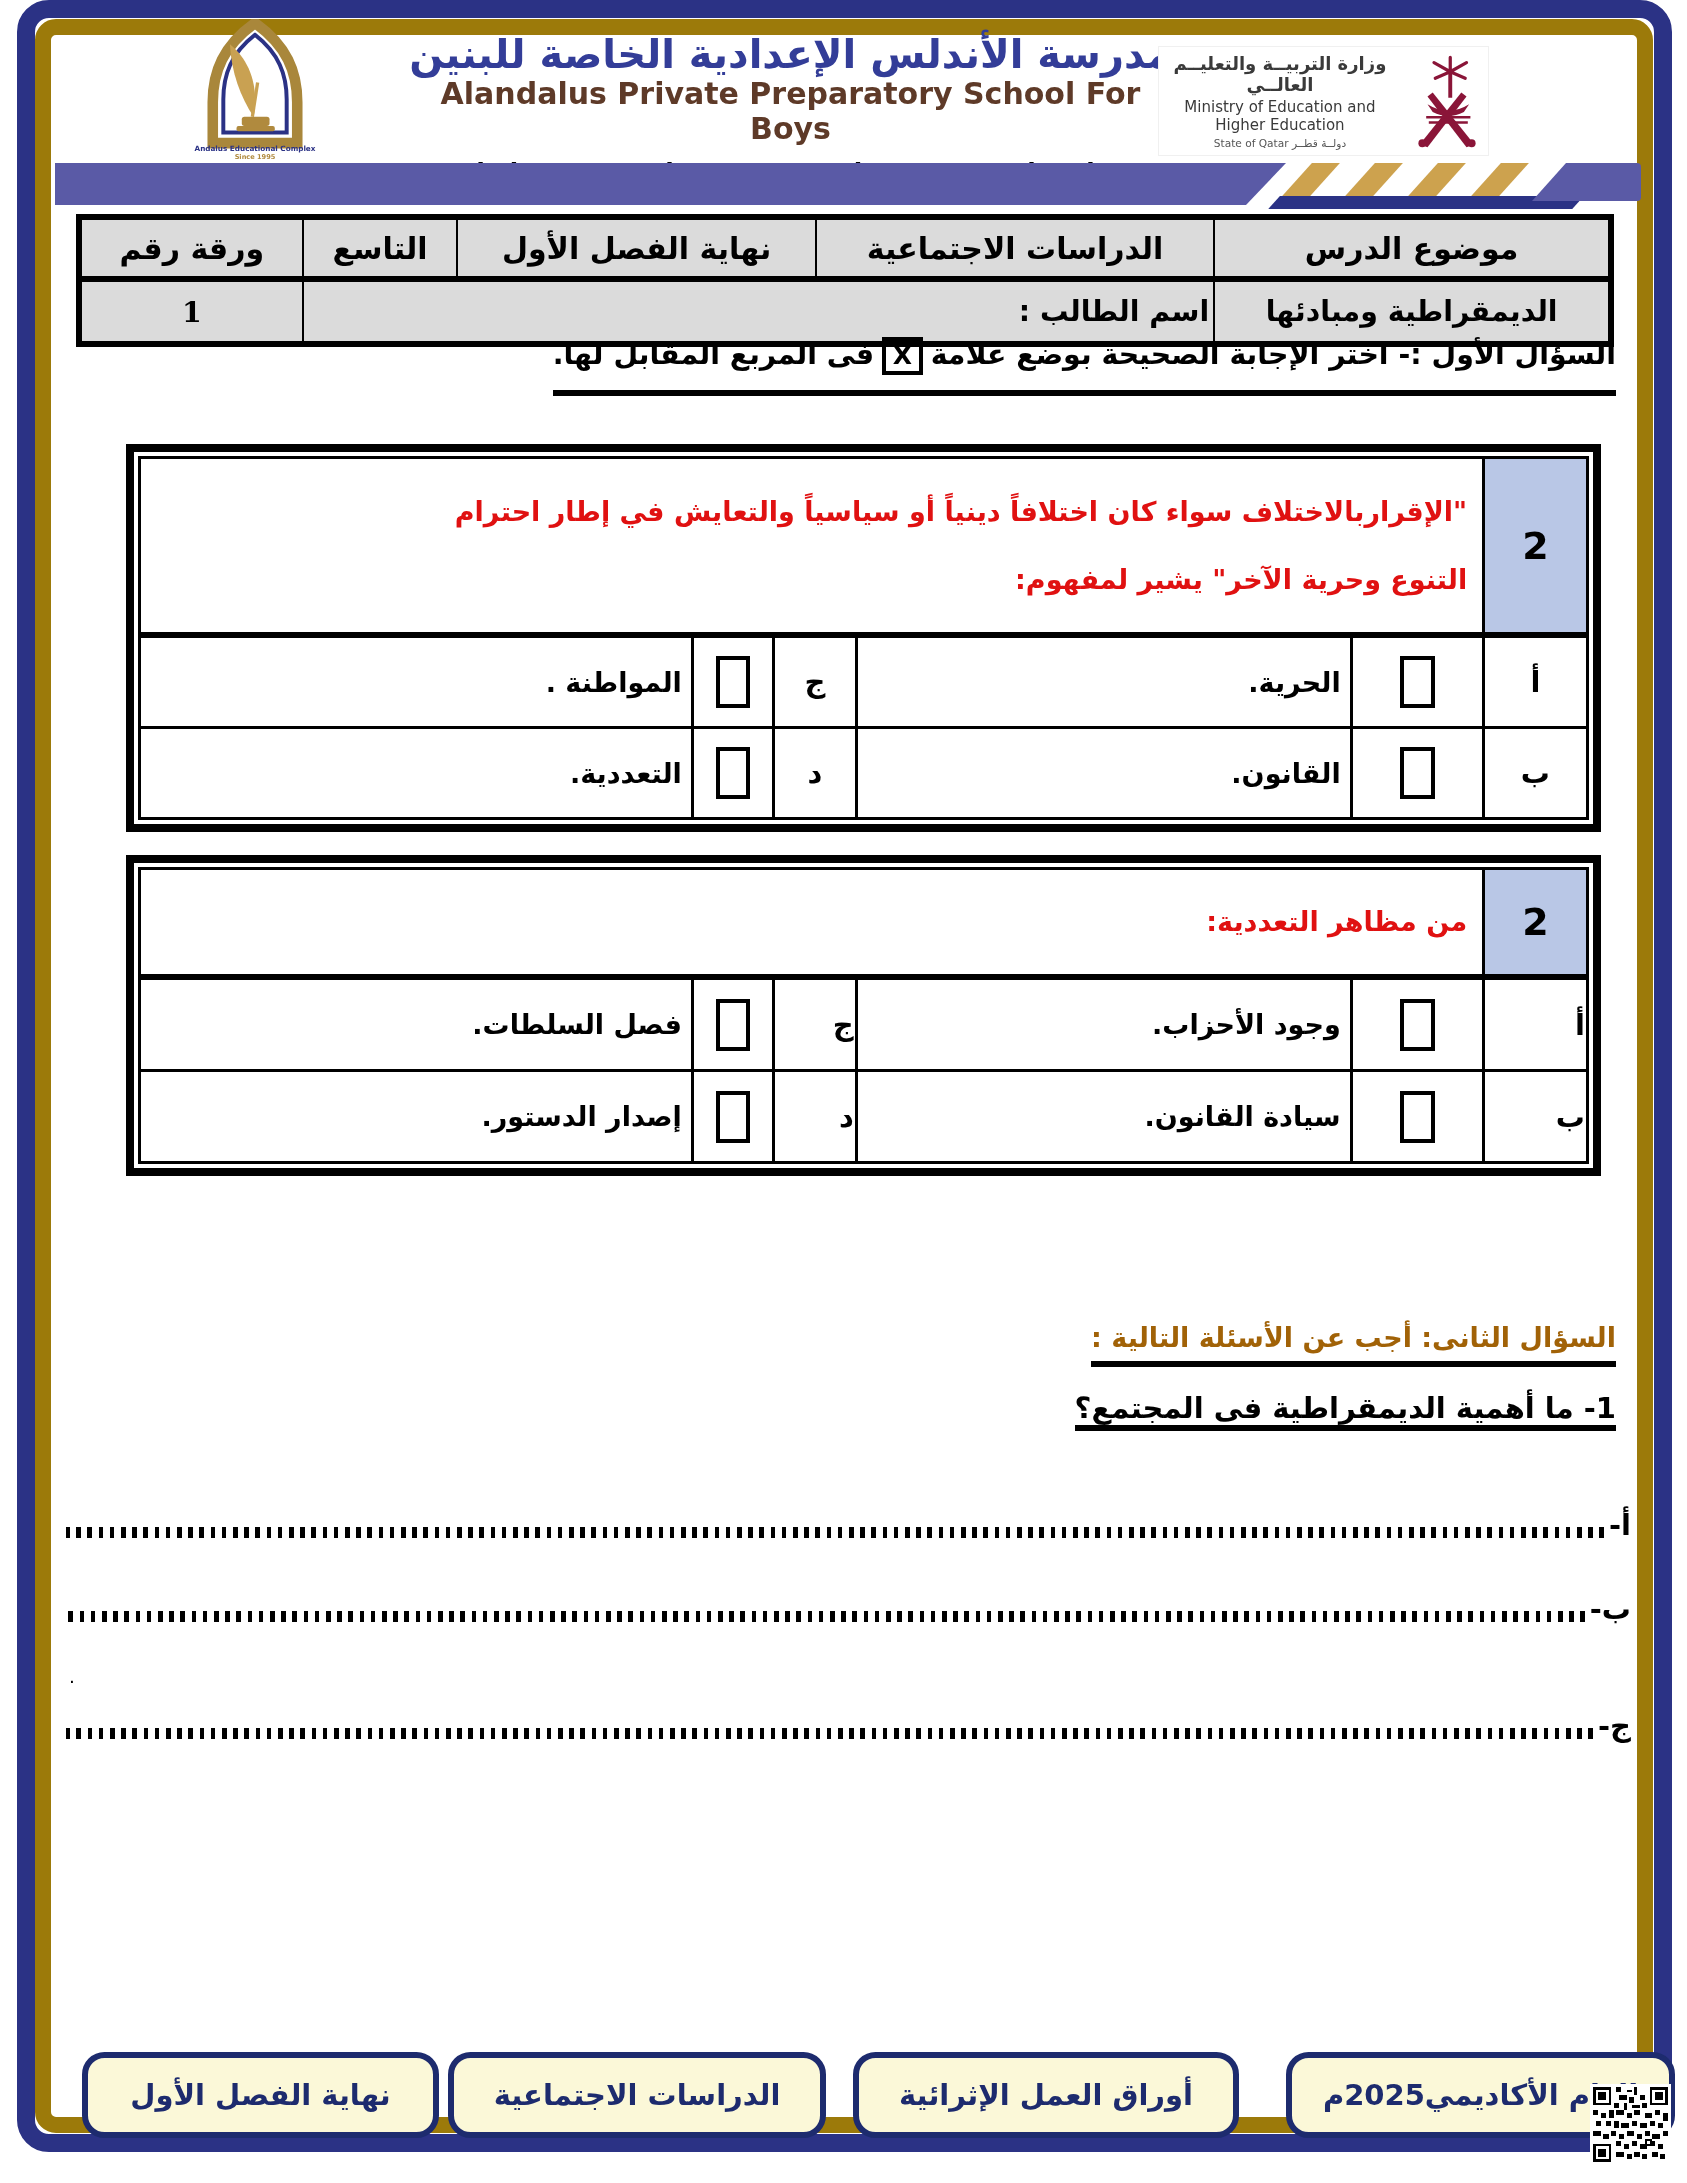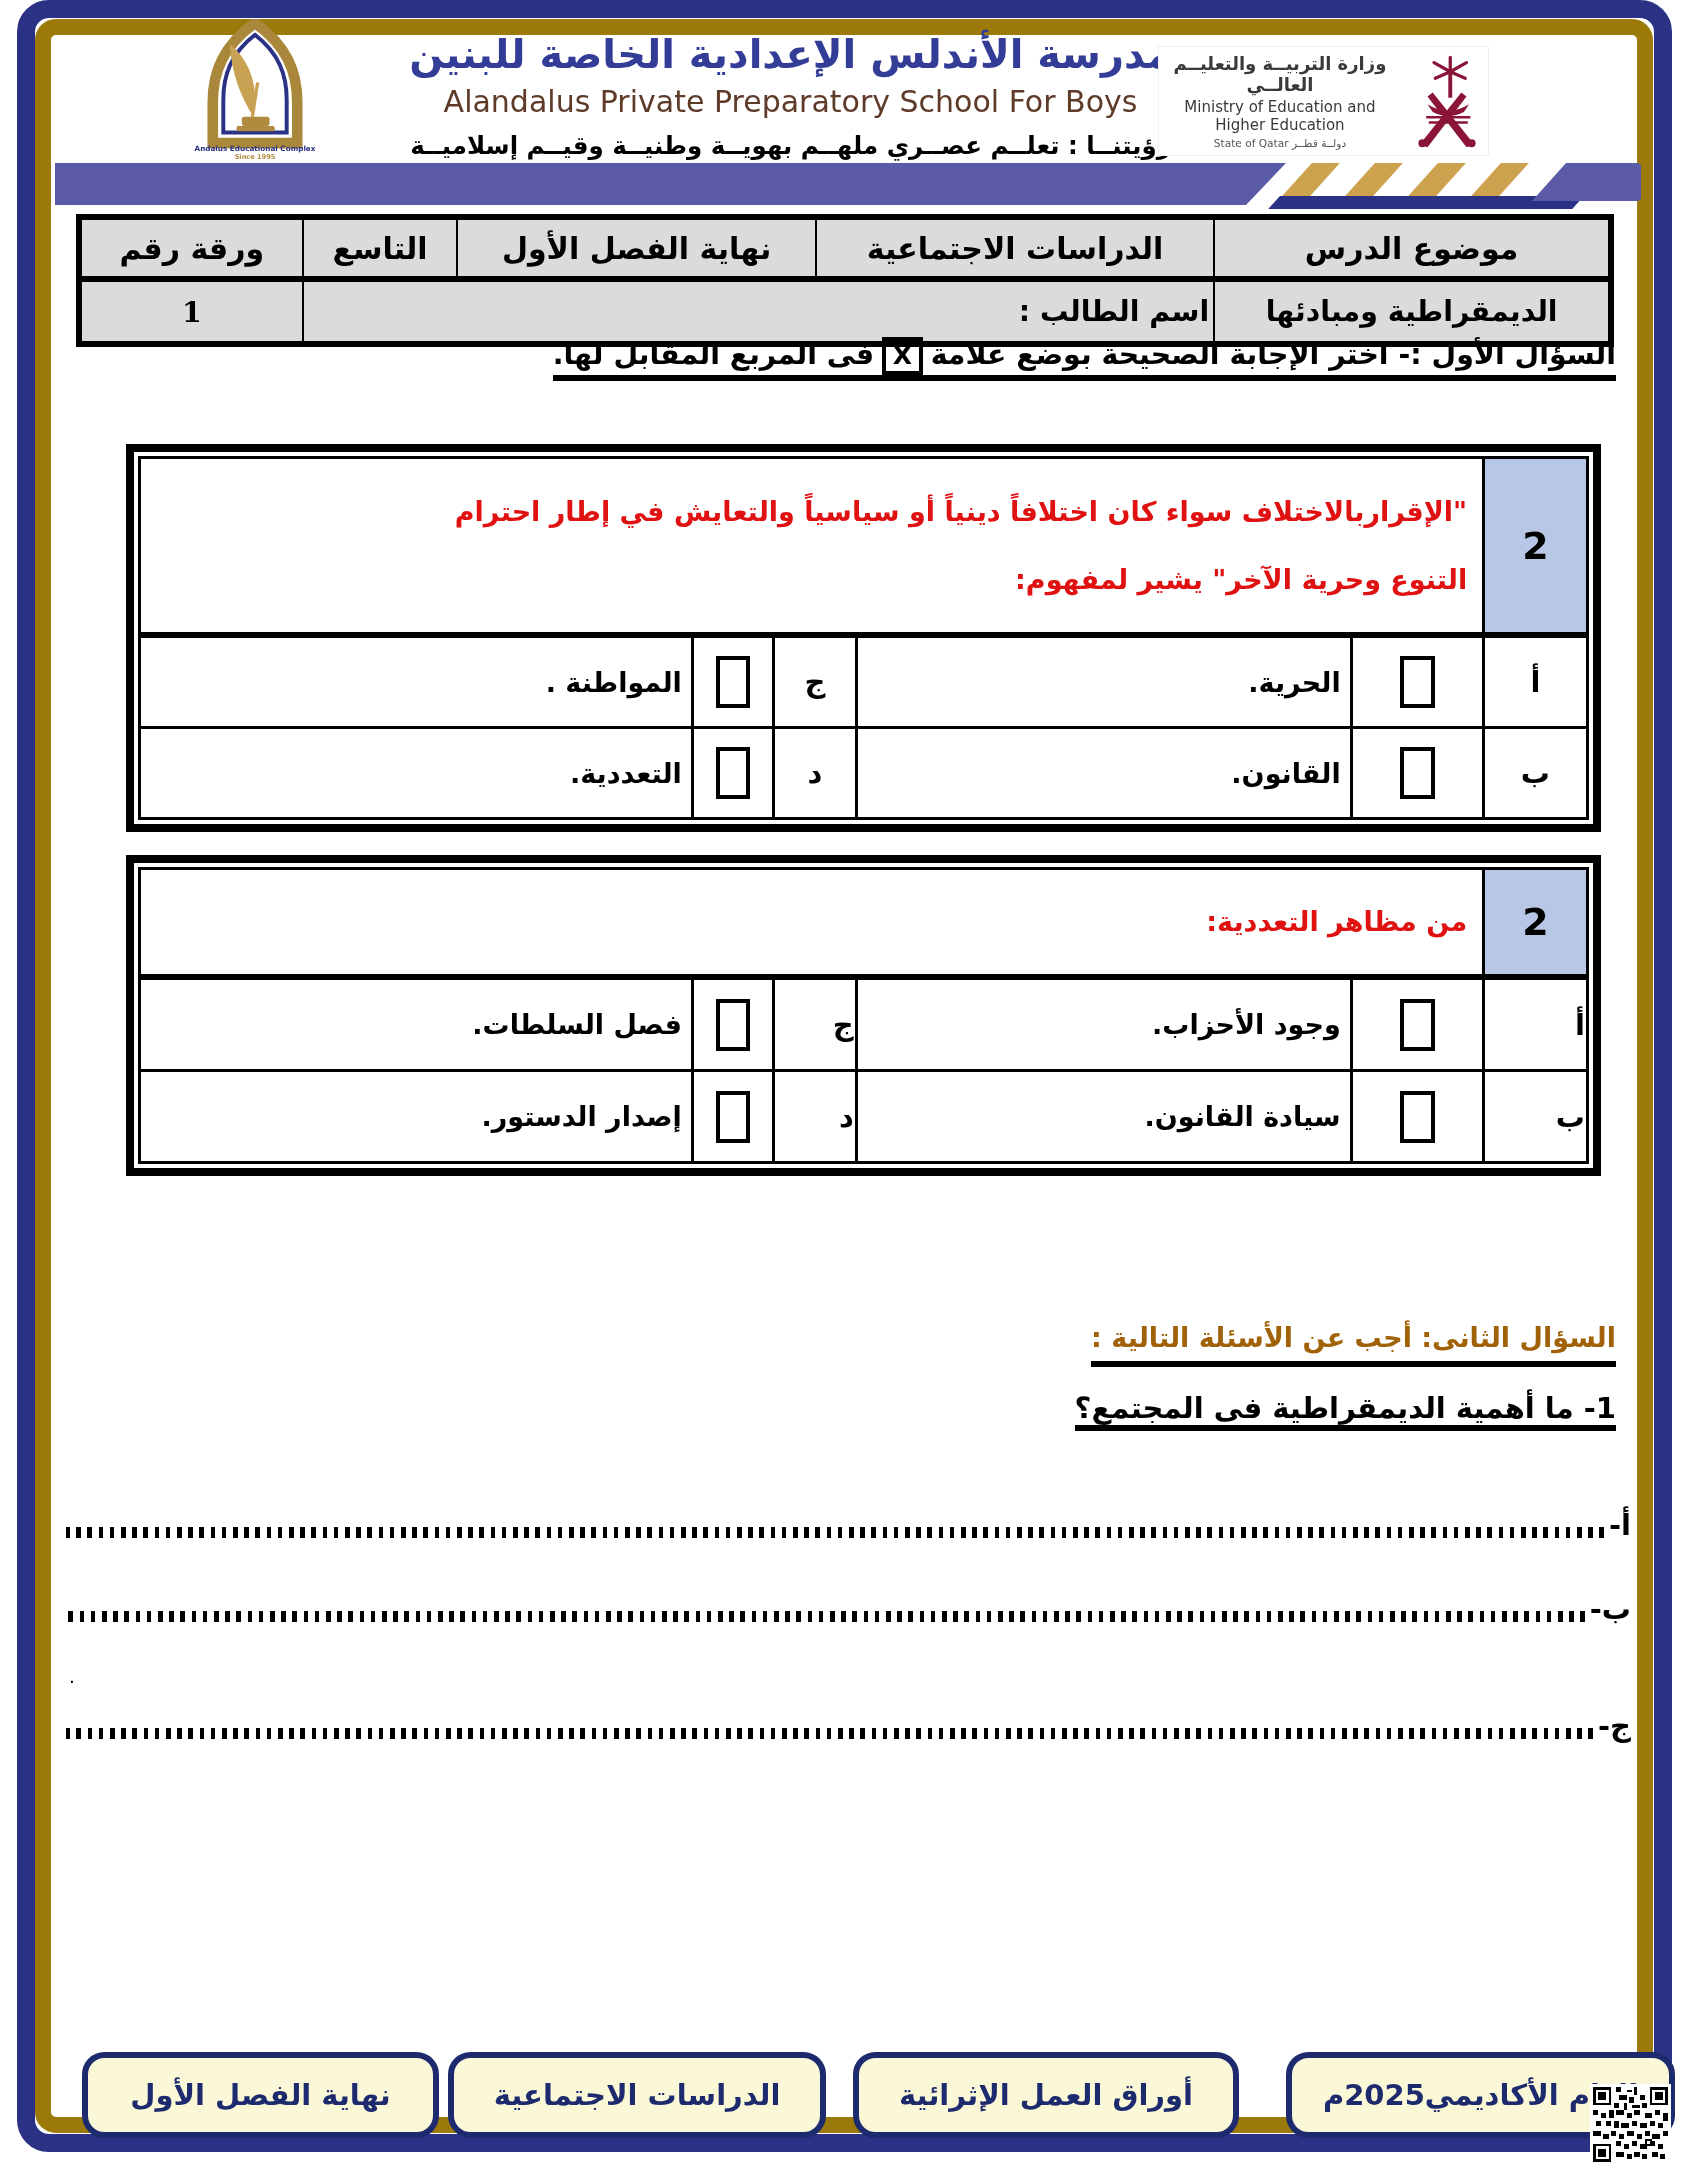--- a/index.html
+++ b/index.html
@@ -9,21 +9,21 @@
   }
   
   .frame-navy{position:absolute;left:16.5px;right:15px;top:0;bottom:31px;
     border:18.5px solid #2B3285;border-radius:32px;z-index:1;pointer-events:none;}
   .frame-gold{position:absolute;left:35px;right:34px;top:18.5px;bottom:50px;
     border:16px solid #9C7A0A;border-radius:21px;z-index:1;pointer-events:none;}
   
   .school-logo{position:absolute;left:189px;top:18.5px;width:132px;height:142px;z-index:2;}
   .header-center{position:absolute;left:407px;top:32px;width:767px;text-align:center;z-index:2;}
   .school-ar{font-size:40px;font-weight:bold;color:#333D98;direction:rtl;line-height:1.1;}
-  .school-en{font-size:30px;font-weight:normal;color:#5E3A28;margin-top:8px;}
+  .school-en{font-size:30px;font-weight:bold;color:#5E3A28;margin-top:0;}
   .vision{font-size:24.5px;font-weight:bold;color:#000;margin-top:12px;direction:rtl;letter-spacing:0.7px;}
   .ministry{position:absolute;left:1158px;top:46px;width:324px;height:103px;z-index:2;
     display:flex;direction:rtl;align-items:center;gap:9.3px;border:0.7px solid #f0f0f0;background:#fff;padding:2.6px;}
   .min-text{flex:1;text-align:center;color:#3a3a3a;direction:rtl;}
   .min-ar{font-size:18px;font-weight:bold;}
   .min-en{font-size:15px;margin-top:3px;}
   .min-sub{font-size:10.6px;margin-top:2.6px;color:#555;}
   
   .banner-main{position:absolute;left:55px;top:163px;width:1231px;height:42px;background:#5A5AA6;z-index:2;
     clip-path:polygon(0 0,100% 0,calc(100% - 40px) 100%,0 100%);}
@@ -34,21 +34,21 @@
   
   .info-table{position:absolute;left:76px;top:214px;width:1538px;z-index:2;
     border-collapse:collapse;direction:rtl;background:#DBDBDB;table-layout:fixed;border:6px solid #000;}
   .info-table td{border:2.6px solid #000;font-weight:bold;text-align:center;vertical-align:middle;color:#000;}
   .info-table tr.hdr td{height:54px;font-size:30px;border-bottom:6px solid #000;}
   .info-table tr.val td{height:57px;font-size:28.4px;}
   .info-table td.student{text-align:right;padding-right:4px;}
   .info-table td.paper-no{font-family:"DejaVu Serif", serif;font-size:33px;font-weight:bold;}
   
   .q1-instruction{position:absolute;right:71px;top:337px;z-index:2;direction:rtl;
-    font-size:28.4px;font-weight:bold;color:#000;border-bottom:6.6px solid #000;padding-bottom:0;}
+    font-size:28.4px;font-weight:bold;color:#000;border-bottom:6.6px solid #000;padding-bottom:15px;}
   .boxed-x{display:inline-block;border:4.6px solid #000;padding:0 6.6px;margin:0 8px;font-size:25px;line-height:1.2;}
   
   .qbox{position:absolute;left:126px;width:1475px;border:8.6px solid #000;background:#fff;padding:4px;z-index:2;box-sizing:border-box;}
   .qbox table{width:100%;border-collapse:collapse;direction:rtl;table-layout:fixed;}
   .qbox td{border:3.3px solid #000;vertical-align:middle;}
   .qbox tr.qrow td{border-bottom:6px solid #000;}
   td.score{background:#B9C7E6;font-size:38px;font-weight:bold;text-align:center;color:#000;}
   td.qtext{color:#E01111;font-weight:bold;font-size:27px;text-align:right;padding:4px 14.6px;line-height:2.5;direction:rtl;}
   td.qtext .qline{display:block;}
   td.letter{font-size:29px;font-weight:bold;text-align:center;color:#000;}

